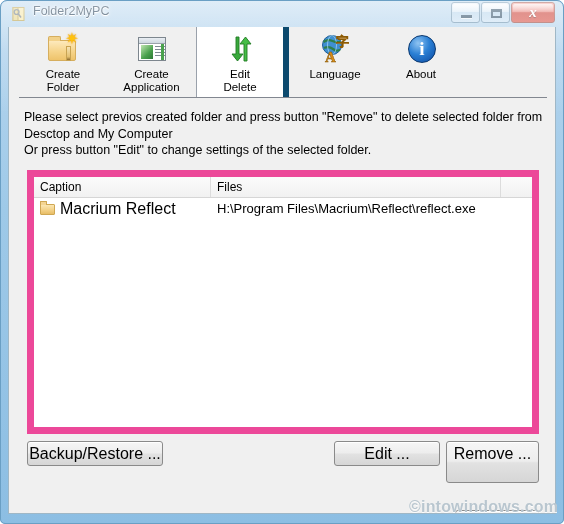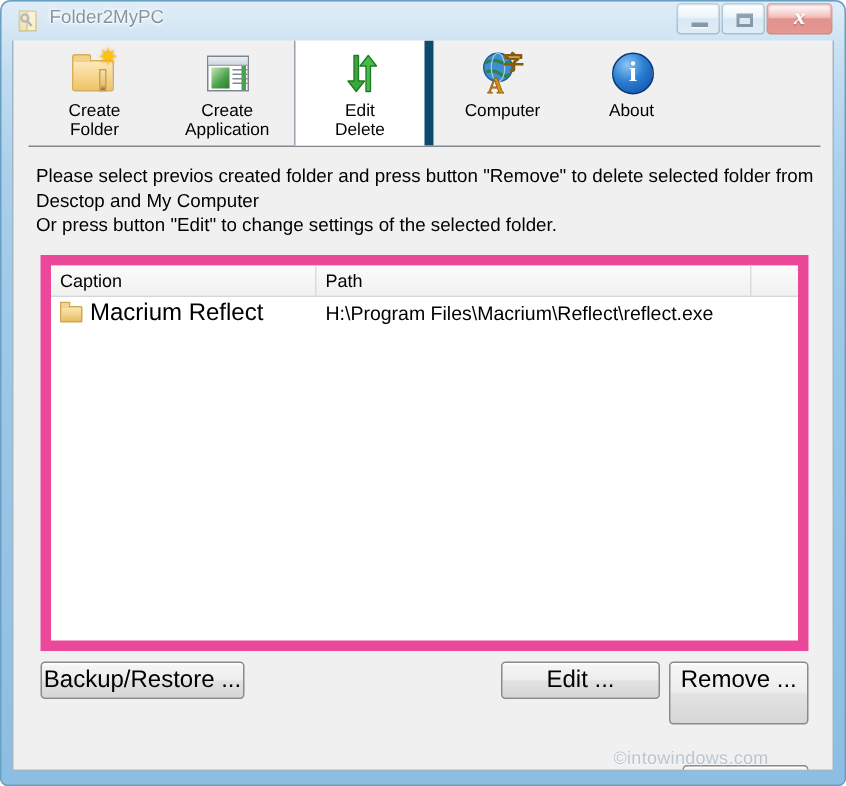--- a/index.html
+++ b/index.html
@@ -374,25 +374,26 @@
   }
   #btn-backup { left: 18px; top: 414px; width: 136px; height: 25px; line-height: 23px; }
   #btn-edit   { left: 325px; top: 414px; width: 106px; height: 25px; line-height: 23px; }
   #btn-remove { left: 437px; top: 414px; width: 93px; height: 42px; line-height: 23px; }
   #btn-dialog-close { left: 446px; top: 447px; width: 84px; height: 24px; line-height: 22px; margin-top: 36px; }
 
   
   #watermark {
     position: absolute;
     left: 409px; top: 498px;
-    font-size: 12px;
+    font-size: 16px;
     color: #b9c6cf;
     text-shadow: 0 1px 0 rgba(255,255,255,0.85);
     white-space: nowrap;
     letter-spacing: 0.2px;
+    font-weight: bold;
   }
 </style>
 </head>
 <body>
 
 <div id="window">
 
   <div id="titlebar">
     <span id="title-icon">
       <svg width="16" height="16" viewBox="0 0 16 16">
@@ -469,21 +470,21 @@
         <div class="tool-icon">
           <svg class="ic-lang" width="32" height="32" viewBox="0 0 32 32">
             <circle cx="13" cy="12" r="9.5" fill="#3f8fd0" stroke="#1e5d96" stroke-width="1"></circle>
             <path d="M4.5 9 Q9 6 13.5 8 Q18 10 21.5 8.5" fill="none" stroke="#2f7f4a" stroke-width="2.2"></path>
             <path d="M5 15 Q10 13 14 16 Q18 19 21 16.5" fill="none" stroke="#2f7f4a" stroke-width="2.2"></path>
             <ellipse cx="13" cy="12" rx="4.5" ry="9.5" fill="none" stroke="#9fd0ef" stroke-width="0.8"></ellipse>
             <text x="6" y="29" font-family="Liberation Serif, serif" font-size="15" font-weight="bold" fill="#d98c18" stroke="#8a5a06" stroke-width="0.5">A</text>
             <text x="17" y="13" font-family="DejaVu Sans, sans-serif" font-size="13" font-weight="bold" fill="#d98c18" stroke="#8a5a06" stroke-width="0.4">字</text>
           </svg>
         </div>
-        <div class="tool-label">Computer</div>
+        <div class="tool-label">Language</div>
       </div>
 
       <div class="tool-btn" id="tb-about" style="left:362px; width:80px;">
         <div class="tool-icon">
           <span class="ic-about">
               <span class="ic-about-i">i</span>
             </span>
         </div>
         <div class="tool-label">About</div>
       </div>
@@ -491,21 +492,21 @@
 
     <div id="instructions">
       <div>Please select previos created folder and press button "Remove" to delete selected folder from</div>
       <div>Desctop and My Computer</div>
       <div>Or press button "Edit" to change settings of the selected folder.</div>
     </div>
 
     <div id="listview">
       <div id="list-header">
         <div class="col-head" id="col-caption">Caption</div>
-        <div class="col-head" id="col-path">Path</div>
+        <div class="col-head" id="col-path">Files</div>
         <div class="col-head" id="col-extra"></div>
       </div>
 
       <div id="list-row">
         <span id="row-folder-icon">
           <span class="rf-body"></span>
           <span class="rf-tab"></span>
         </span>
         <span id="row-caption">Macrium Reflect</span>
         <span id="row-path">H:\Program Files\Macrium\Reflect\reflect.exe</span>

